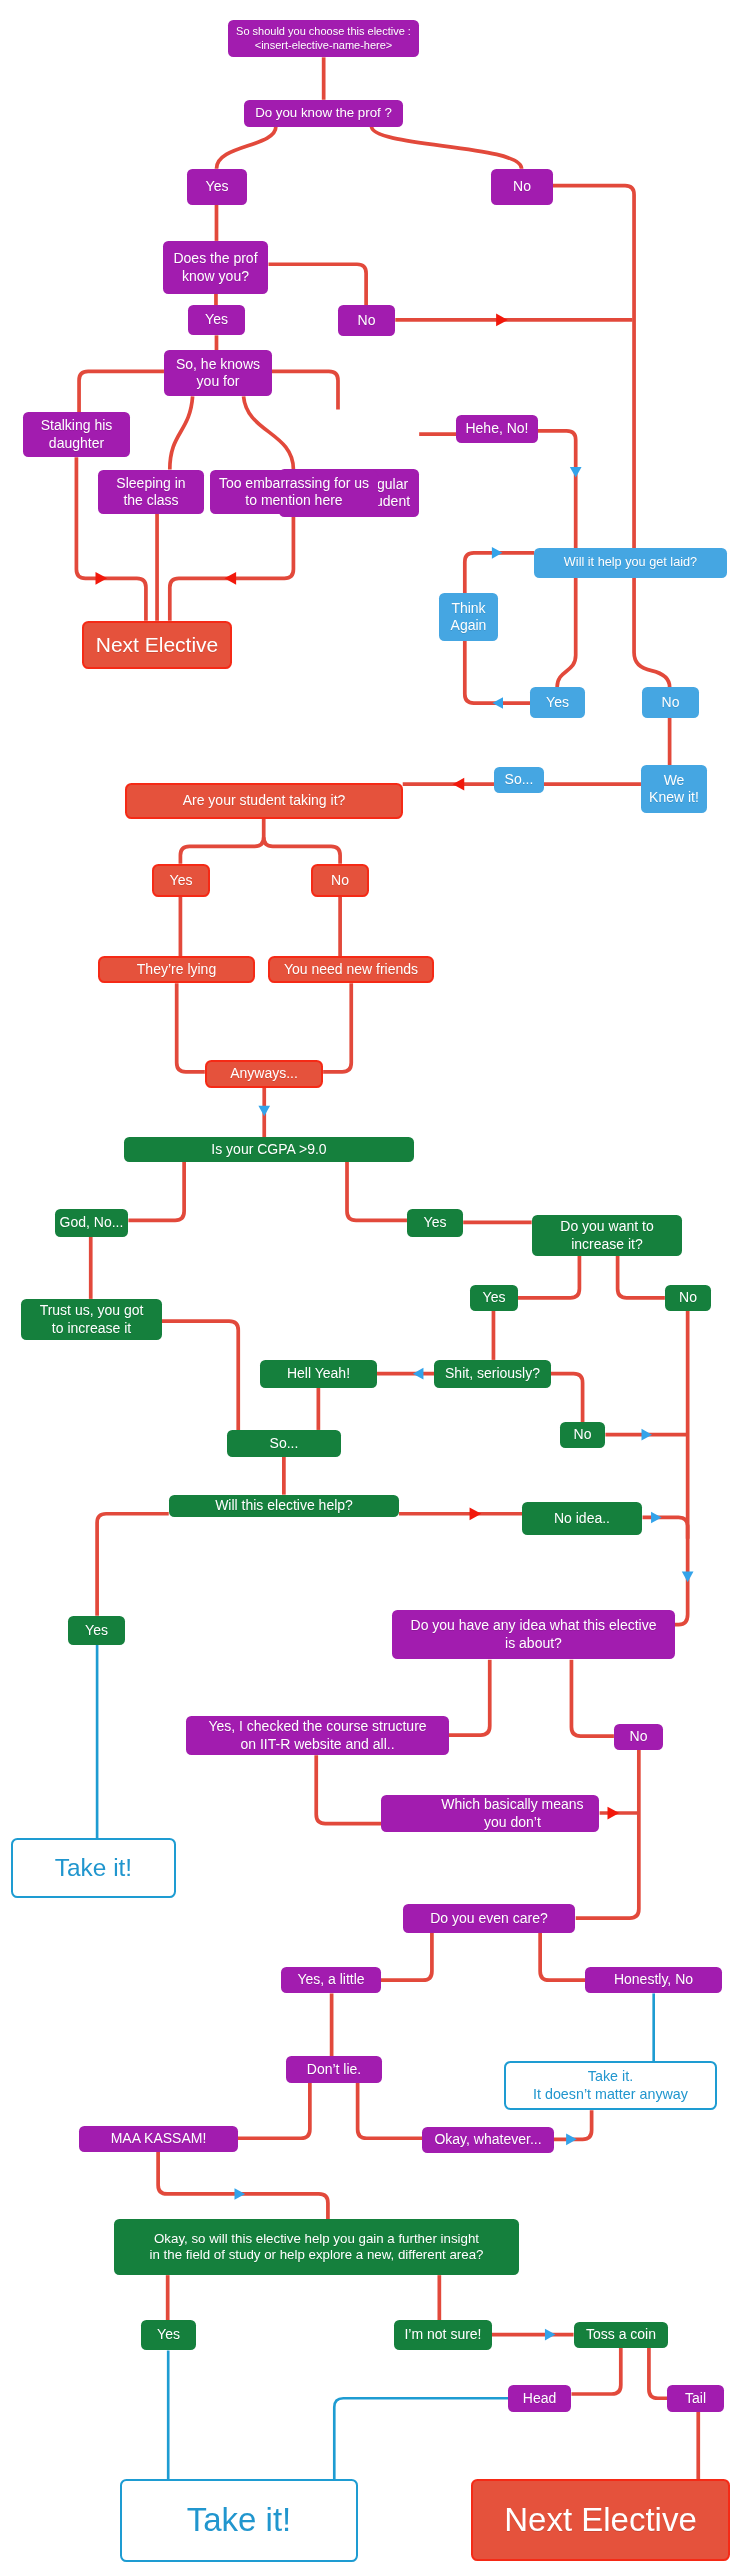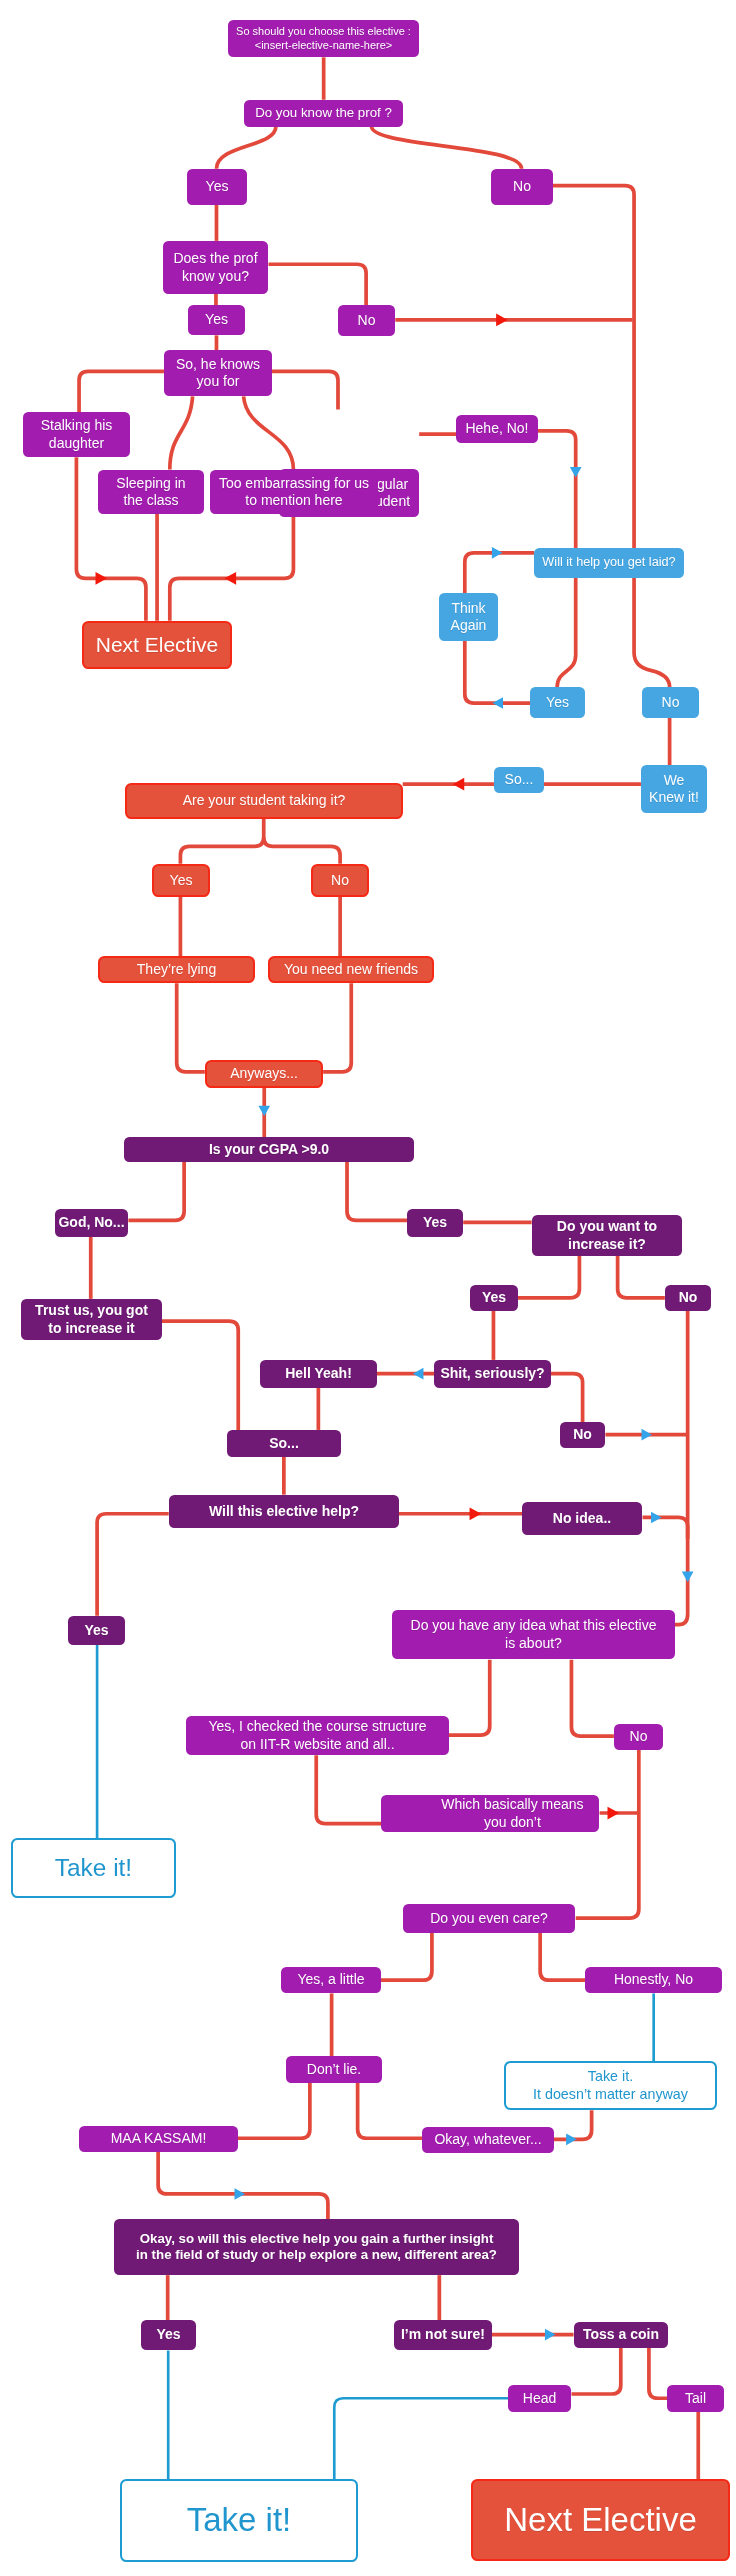--- a/index.html
+++ b/index.html
@@ -14,21 +14,21 @@
     color:#ffffff;
     font-size:14px;line-height:1.22;
     white-space:pre-line;
     box-sizing:border-box;
     padding:1.1px 3.2px;
     text-shadow:0 0.5px 0.5px rgba(0,0,0,0.12);
   }
   .red  {background:#a21caf;}
   .redb {background:#E5523C;border:2.1px solid #F52A16;border-radius:6.4px;}
   .bluel{background:#45A6E2;}
-  .blued{background:#701a75;font-weight:bold;}
+  .blued{background:#15803d;}
   .white{background:#ffffff;border:2.1px solid #1E9CD2;color:#2196CE;border-radius:6.4px;text-shadow:none;}
 </style>
 </head>
 <body>
 
 <div id="canvas">
   <svg id="edge-layer" width="737" height="2576" viewBox="0 0 1389 4855">
       <path d="M610,108 V188" fill="none" stroke="#E2493B" stroke-width="7"></path>
       <path d="M520,238 C520,278 408,272 408,318" fill="none" stroke="#E2493B" stroke-width="7"></path>
       <path d="M700,238 C700,278 983,272 983,318" fill="none" stroke="#E2493B" stroke-width="7"></path>
@@ -130,21 +130,21 @@
 you for</div>
       <div class="node red" style="left: 23px; top: 412px; width: 107px; height: 45px;">Stalking his
 daughter</div>
       <div class="node red" style="left: 279px; top: 424px; width: 140px; height: 48px; margin-top: 45px;">For being a regular
 and sincere student</div>
       <div class="node red" style="left: 456px; top: 415px; width: 82px; height: 28px;">Hehe, No!</div>
       <div class="node red" style="left: 98px; top: 470px; width: 106px; height: 44px;">Sleeping in
 the class</div>
       <div class="node red" style="left: 210px; top: 470px; width: 168px; height: 44px;">Too embarrassing for us
 to mention here</div>
-      <div class="node bluel" style="left: 534px; top: 548px; width: 150px; height: 30px; font-size: 12.7px;">Will it help you get laid?</div>
+      <div class="node bluel" style="left: 534px; top: 548px; width: 193px; height: 30px; font-size: 12.7px;">Will it help you get laid?</div>
       <div class="node bluel" style="left: 439px; top: 593px; width: 59px; height: 48px;">Think
 Again</div>
       <div class="node redb" style="left: 82px; top: 621px; width: 150px; height: 48px; font-size: 21px;">Next Elective</div>
       <div class="node bluel" style="left: 530px; top: 687px; width: 55px; height: 31px;">Yes</div>
       <div class="node bluel" style="left: 642px; top: 687px; width: 57px; height: 31px;">No</div>
       <div class="node bluel" style="left: 641px; top: 765px; width: 66px; height: 48px;">We
 Knew it!</div>
       <div class="node bluel" style="left: 494px; top: 767px; width: 50px; height: 25.5px;">So...</div>
       <div class="node redb" style="left: 125px; top: 783px; width: 278px; height: 36px;">Are your student taking it?</div>
       <div class="node redb" style="left: 152px; top: 864px; width: 58px; height: 33px;">Yes</div>
@@ -158,21 +158,21 @@
       <div class="node blued" style="left: 532px; top: 1203px; width: 150px; height: 41px; margin-top: 12px;">Do you want to
 increase it?</div>
       <div class="node blued" style="left: 21px; top: 1299px; width: 141px; height: 41px;">Trust us, you got
 to increase it</div>
       <div class="node blued" style="left: 470px; top: 1285px; width: 48px; height: 25.5px;">Yes</div>
       <div class="node blued" style="left: 665px; top: 1285px; width: 46px; height: 25.5px;">No</div>
       <div class="node blued" style="left: 260px; top: 1360px; width: 117px; height: 28px;">Hell Yeah!</div>
       <div class="node blued" style="left: 434px; top: 1360px; width: 117px; height: 28px;">Shit, seriously?</div>
       <div class="node blued" style="left: 560px; top: 1422px; width: 45px; height: 25.5px;">No</div>
       <div class="node blued" style="left: 227px; top: 1430px; width: 114px; height: 27px;">So...</div>
-      <div class="node blued" style="left: 169px; top: 1495px; width: 230px; height: 33px; text-align: right;">Will this elective help?</div>
+      <div class="node blued" style="left: 169px; top: 1495px; width: 230px; height: 22px; text-align: right;">Will this elective help?</div>
       <div class="node blued" style="left: 522px; top: 1502px; width: 120px; height: 33px;">No idea..</div>
       <div class="node blued" style="left: 68px; top: 1616px; width: 57px; height: 29px;">Yes</div>
       <div class="node red" style="left: 392px; top: 1610px; width: 283px; height: 49px;">Do you have any idea what this elective
 is about?</div>
       <div class="node red" style="left: 186px; top: 1716px; width: 263px; height: 39px;">Yes, I checked the course structure
 on IIT-R website and all..</div>
       <div class="node red" style="left: 614px; top: 1724px; width: 49px; height: 25.5px;">No</div>
       <div class="node red" style="left: 381px; top: 1795px; width: 218px; height: 37px; padding-left: 48px;">Which basically means
 you don’t</div>
       <div class="node white" style="left: 11px; top: 1838px; width: 165px; height: 60px; font-size: 24.4px;">Take it!</div>

